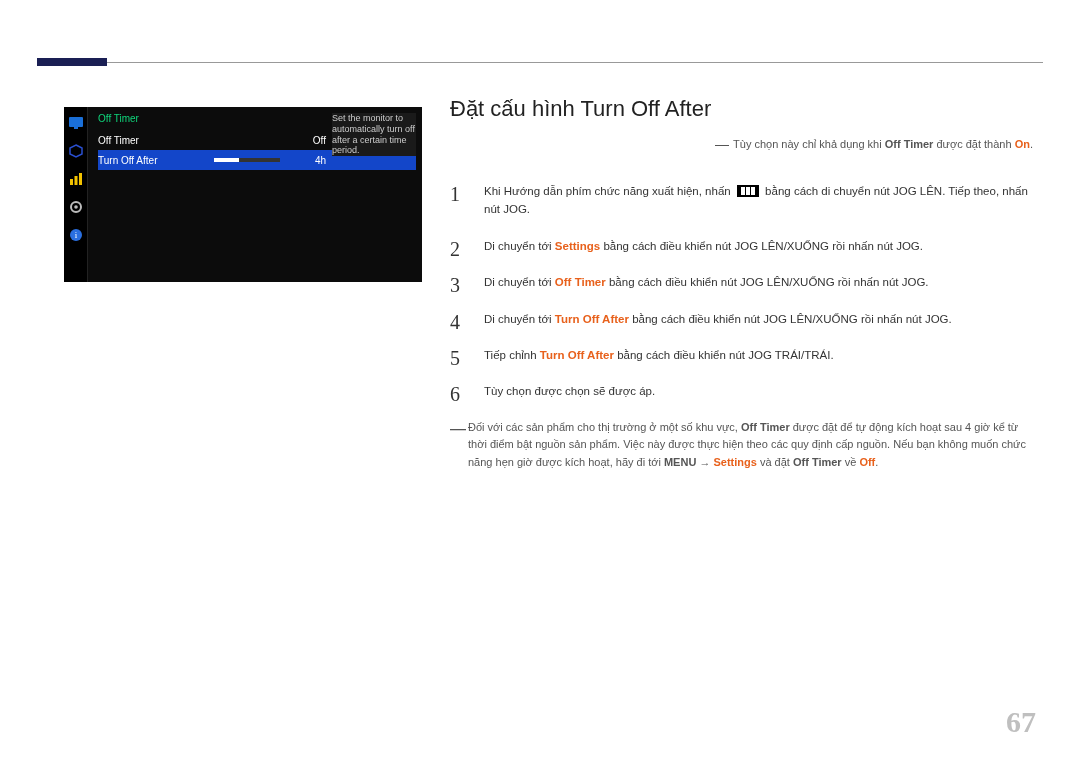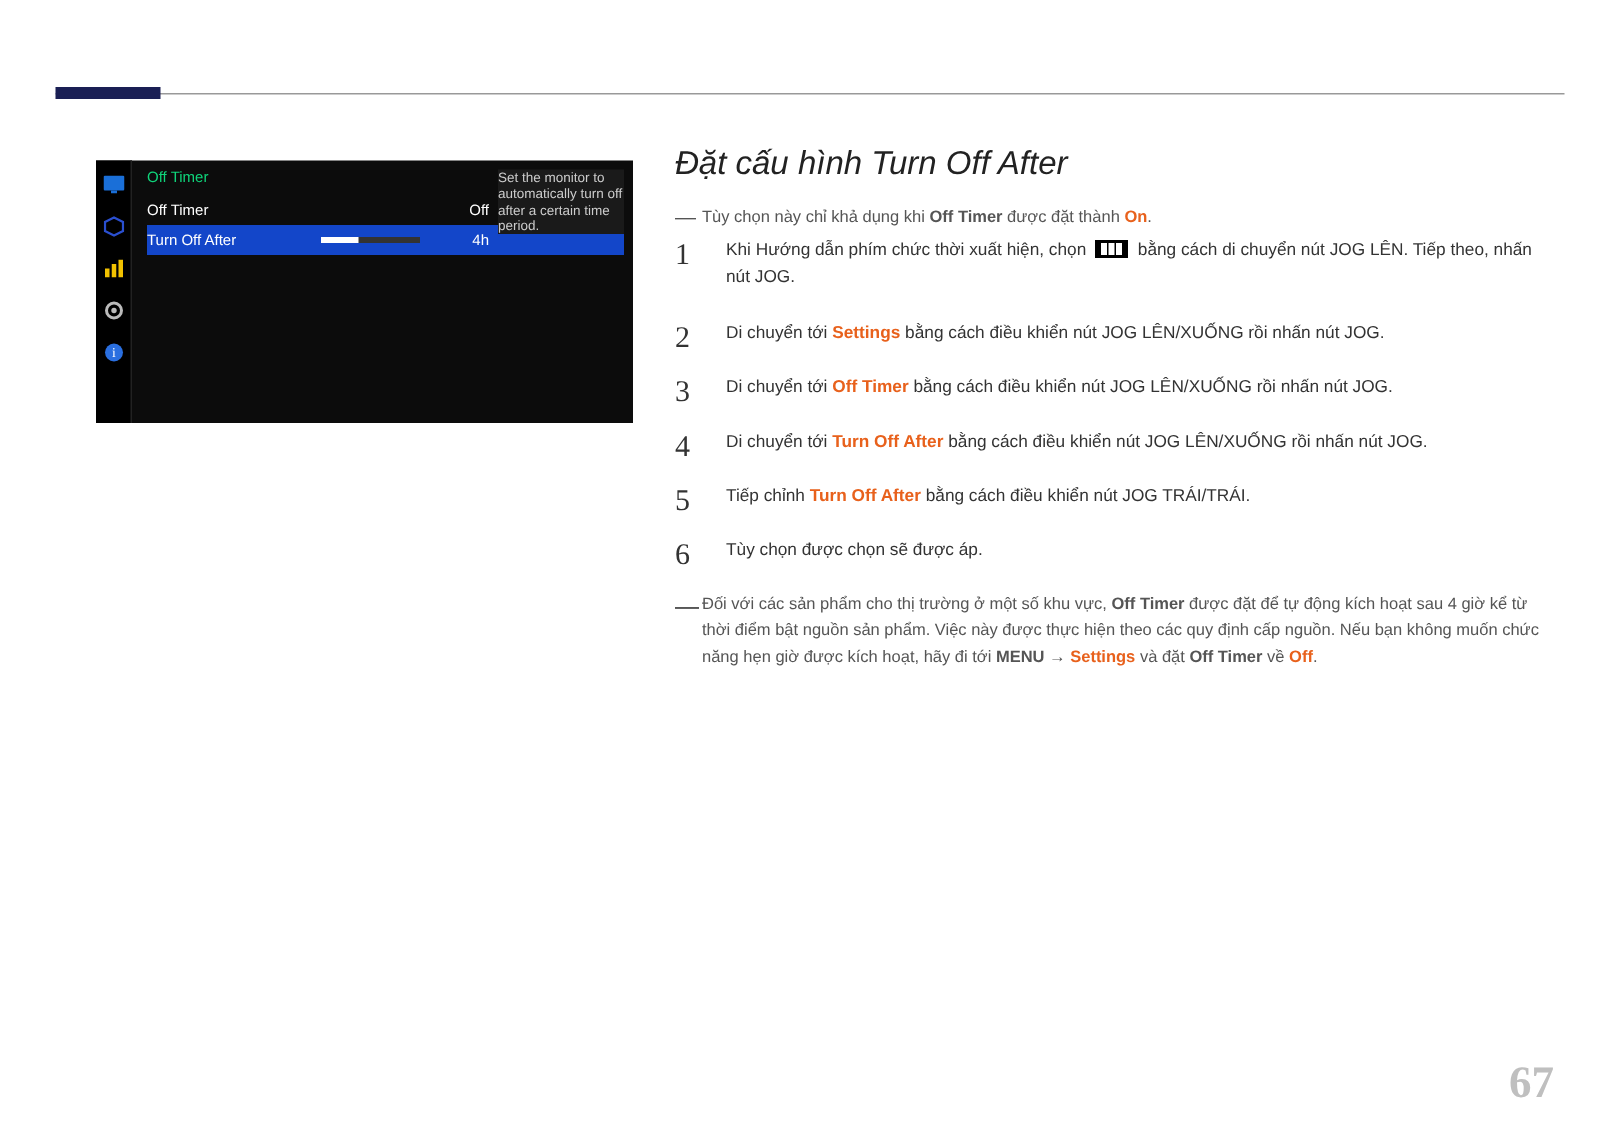--- a/index.html
+++ b/index.html
@@ -17,22 +17,22 @@
   .osd-row .lab { flex: 0 0 110px; }
   .osd-row .val { flex: 0 0 40px; text-align: right; }
   .osd-row.sel { background: #1346c9; }
   .osd-row.sel .lab,.osd-row.sel .val { color: #fff; }
   .osd-slider { flex: 1; height: 4px; background: #333; position: relative; margin: 0 6px; }
   .osd-slider .fill { position: absolute; top: 0; left: 0; height: 100%; background: #fff; width: 38%; }
   .osd-desc { position: absolute; right: 6px; top: 6px; width: 84px; font-size: 9px; line-height: 1.2; color: #ccc; background: #1a1a1a; padding: 0; }
   .note-under-osd { font-size: 10px; color: #777; margin-top: 18px; }
   .note-under-osd .dash { margin-right: 4px; }
   .right-col { position: absolute; top: 96px; left: 450px; width: 583px; }
-  .heading { font-size: 22px; color: #222; font-weight: 400; margin-bottom: 14px; font-style: italic; }
-  .topnote { font-size: 11px; color: #555; margin-bottom: 6px; }
+  .heading { font-size: 22px; color: #222; font-weight: 400; margin-bottom: 14px; }
+  .topnote { font-size: 11px; color: #555; margin-bottom: 30px; text-align: right; }
   .topnote .dash-mark { font-size: 14px; margin-right: 4px; vertical-align: -1px; }
   .emph { font-weight: bold; }
   .orange { color: #e8611c; font-weight: bold; }
   .steps { list-style: none; counter-reset: step; }
   .steps li { position: relative; font-size: 11.5px; color: #333; line-height: 1.6; padding-left: 34px; margin-bottom: 18px; }
   .steps li .num { position: absolute; left: 0; top: -4px; font-family: Georgia, "Times New Roman", serif; font-size: 20px; color: #333; }
   .inline-icon { display: inline-block; width: 22px; height: 12px; vertical-align: -2px; background: #000; position: relative; margin: 0 3px; }
   .inline-icon::before, .inline-icon::after { content:""; position:absolute; top:2px; width:4px; height:8px; background:#fff; }
   .inline-icon::before { left:4px; }
   .inline-icon::after { left:9px; box-shadow: 5px 0 0 #fff; }
@@ -106,21 +106,21 @@
   <div class="right-col">
     <h2 class="heading">Đặt cấu hình Turn Off After</h2>
 
     <p class="topnote">
       <span class="dash-mark">―</span><span>Tùy chọn này chỉ khả dụng khi </span><span class="emph">Off Timer</span><span> được đặt thành </span><span class="orange">On</span><span>.</span>
     </p>
 
     <ol class="steps">
       <li>
         <span class="num">1</span>
-        <span>Khi Hướng dẫn phím chức thời xuất hiện, chọn </span><span class="inline-icon"></span><span> bằng cách di chuyển nút JOG LÊN. Tiếp theo, nhấn nút JOG.</span>
+        <span>Khi Hướng dẫn phím chức năng xuất hiện, nhấn </span><span class="inline-icon"></span><span> bằng cách di chuyển nút JOG LÊN. Tiếp theo, nhấn nút JOG.</span>
       </li>
       <li>
         <span class="num">2</span>
         <span>Di chuyển tới </span><span class="orange">Settings</span><span> bằng cách điều khiển nút JOG LÊN/XUỐNG rồi nhấn nút JOG.</span>
       </li>
       <li>
         <span class="num">3</span>
         <span>Di chuyển tới </span><span class="orange">Off Timer</span><span> bằng cách điều khiển nút JOG LÊN/XUỐNG rồi nhấn nút JOG.</span>
       </li>
       <li>

